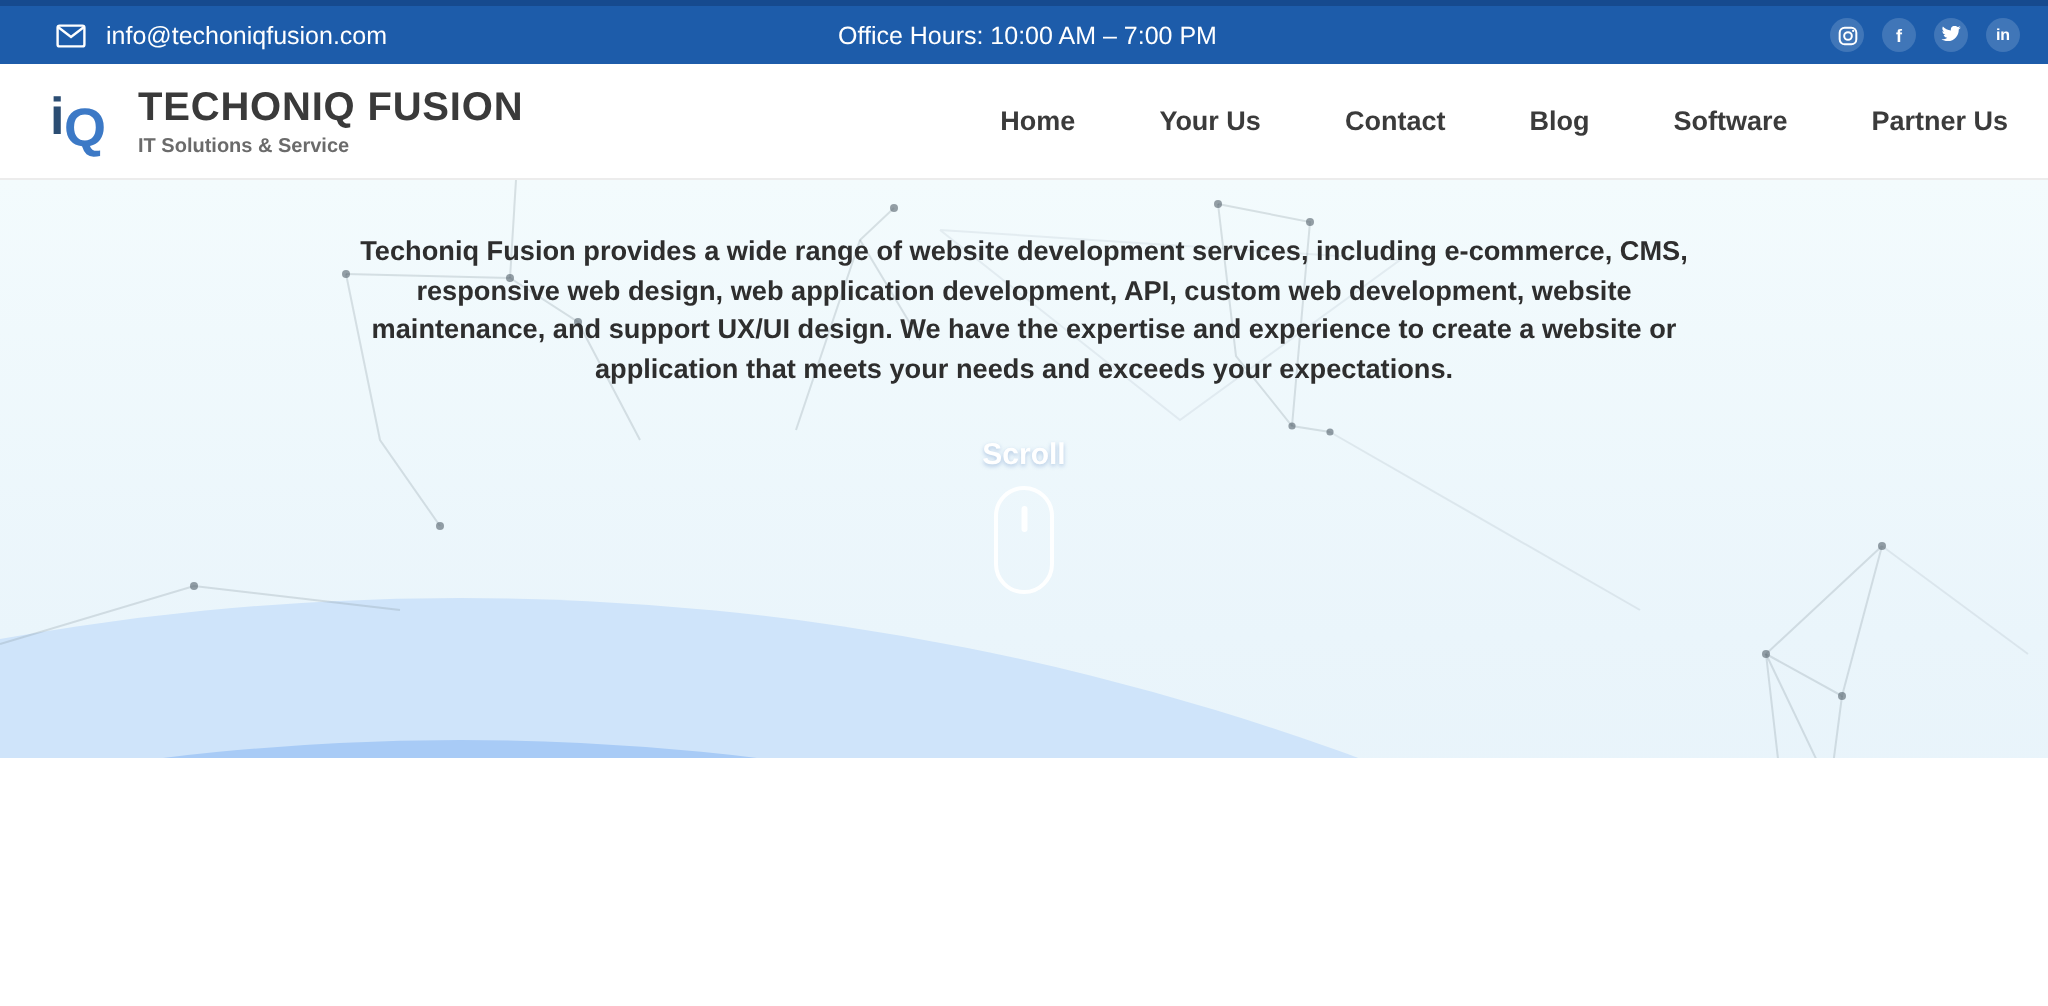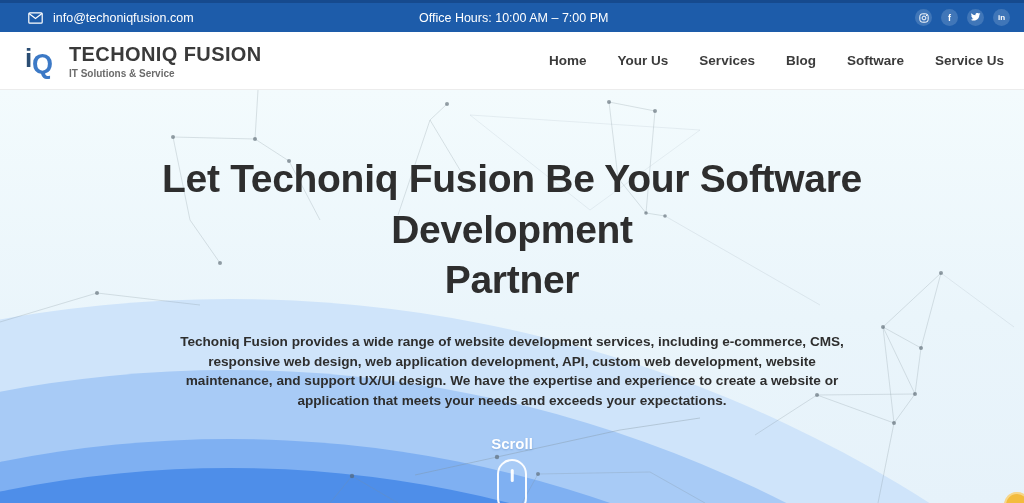--- a/index.html
+++ b/index.html
@@ -1,18 +1,18 @@
 <!DOCTYPE html>
 <html><head>
 <meta charset="utf-8">
 <style>
   * { margin:0; padding:0; box-sizing:border-box; }
   html,body { width:1024px; height:503px; overflow:hidden; }
   body { font-family:"Liberation Sans","DejaVu Sans",sans-serif; background:#fff; }
-  .page { position:relative; width:1024px; height:503px; overflow:hidden; background:#5eead4; }
+  .page { position:relative; width:1024px; height:379px; overflow:hidden; background:#5eead4; }
 
   
   .topbar{
     height:32px; background:#1d5caa; border-top:3px solid #164a8e;
     display:flex; align-items:center; justify-content:space-between;
     padding:0 14px 0 28px; color:#fff;
   }
   .topbar-left{ display:flex; align-items:center; gap:10px; font-size:12.5px; }
   .mail-icon svg{ display:block; }
   .office-hours{ font-size:12.5px; position:absolute; left:419px; }
@@ -29,21 +29,21 @@
     height:58px; background:#fff; display:flex; align-items:center;
     justify-content:space-between; padding:0 20px 0 18px;
     border-bottom:1px solid #ececec;
   }
   .brand{ display:flex; align-items:center; gap:9px; cursor:pointer; }
   .logomark{ position:relative; width:42px; height:40px; }
   .logomark .li{ position:absolute; left:7px; top:2px; font-size:26px; font-weight:800; color:#2b4d73; font-style:normal; }
   .logomark .lq{ position:absolute; left:14px; top:8px; font-size:27px; font-weight:800; color:#3c79c6; }
   .brand-text .brand-title{ font-size:20px; font-weight:700; color:#3a3a3a; letter-spacing:.4px; }
   .brand-text .brand-sub{ font-size:10px; font-weight:700; color:#6b6b6b; margin-top:2px; }
-  .nav-links{ display:flex; gap:31px; align-items:center; }
+  .nav-links{ display:flex; gap:42px; align-items:center; }
   .nav-links a{ text-decoration:none; color:#3b3b3b; font-size:13.5px; font-weight:700; cursor:pointer; }
 
   
   .hero{ position:relative; width:1024px; height:413px;
     background:linear-gradient(180deg,#f3fbfd 0%,#eaf5fb 55%,#e6f2fa 100%); overflow:hidden; }
   .hero svg.bg{ position:absolute; inset:0; }
   .hero-content{ position:relative; z-index:3; text-align:center; }
   .hero-heading{
     margin:64px auto 0; max-width:940px; font-size:39px; line-height:1.3;
     font-weight:700; color:#2e2e2e; letter-spacing:-0.3px;
@@ -111,24 +111,24 @@
         <span class="lq">Q</span>
       </span>
       <span class="brand-text">
         <div class="brand-title">TECHONIQ FUSION</div>
         <div class="brand-sub">IT Solutions &amp; Service</div>
       </span>
     </div>
     <nav class="nav-links">
       <a>Home</a>
       <a>Your Us</a>
-      <a>Services</a>
+      <a>Contact</a>
       <a>Blog</a>
       <a>Software</a>
-      <a>Service Us</a>
+      <a>Partner Us</a>
     </nav>
   </div>
 
   <div class="hero">
 
     <svg class="bg" width="1024" height="413" viewBox="0 0 1024 413">
       <circle cx="230" cy="1510" r="1301" fill="#cfe4fa"></circle>
       <circle cx="230" cy="1510" r="1230" fill="#a8cbf6"></circle>
       <circle cx="230" cy="1510" r="1161" fill="#7fb0f2"></circle>
       <circle cx="230" cy="1510" r="1132" fill="#4e8ee9"></circle>
@@ -175,21 +175,20 @@
           <circle cx="915" cy="304" r="2"></circle>
         <circle cx="817" cy="305" r="2"></circle>
           <circle cx="894" cy="333" r="2"></circle>
         <circle cx="497" cy="367" r="2.2"></circle>
           <circle cx="352" cy="386" r="2.2"></circle>
         <circle cx="538" cy="384" r="2"></circle>
       </g>
     </svg>
 
     <div class="hero-content">
-      <h1 class="hero-heading"><span>Let Techoniq Fusion Be Your Software Development</span><br><span>Partner</span></h1>
       <p class="hero-desc">Techoniq Fusion provides a wide range of website development services, including e-commerce, CMS, responsive web design, web application development, API, custom web development, website maintenance, and support UX/UI design. We have the expertise and experience to create a website or application that meets your needs and exceeds your expectations.</p>
       <div class="scroll-wrap">
         <div class="scroll-label">Scroll</div>
         <div class="mouse"></div>
       </div>
     </div>
   </div>
 
   <div class="chat-bubble"></div>
 

